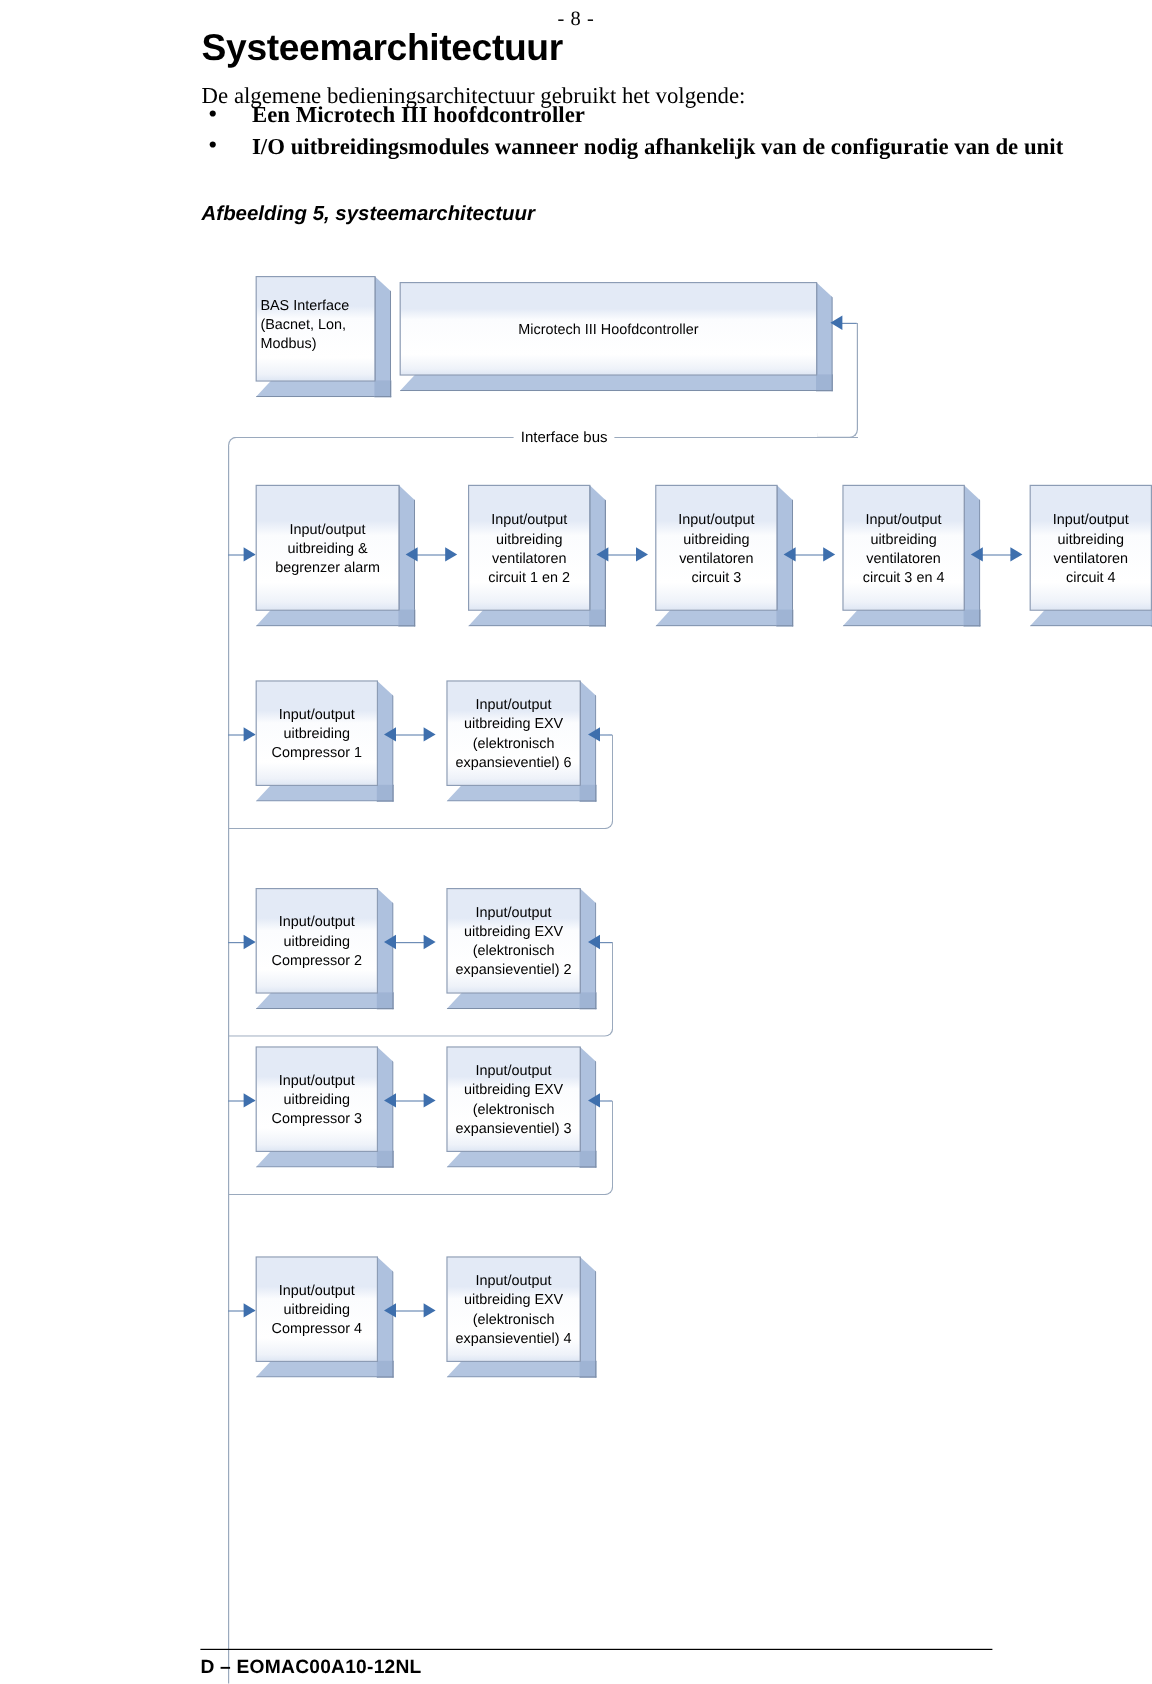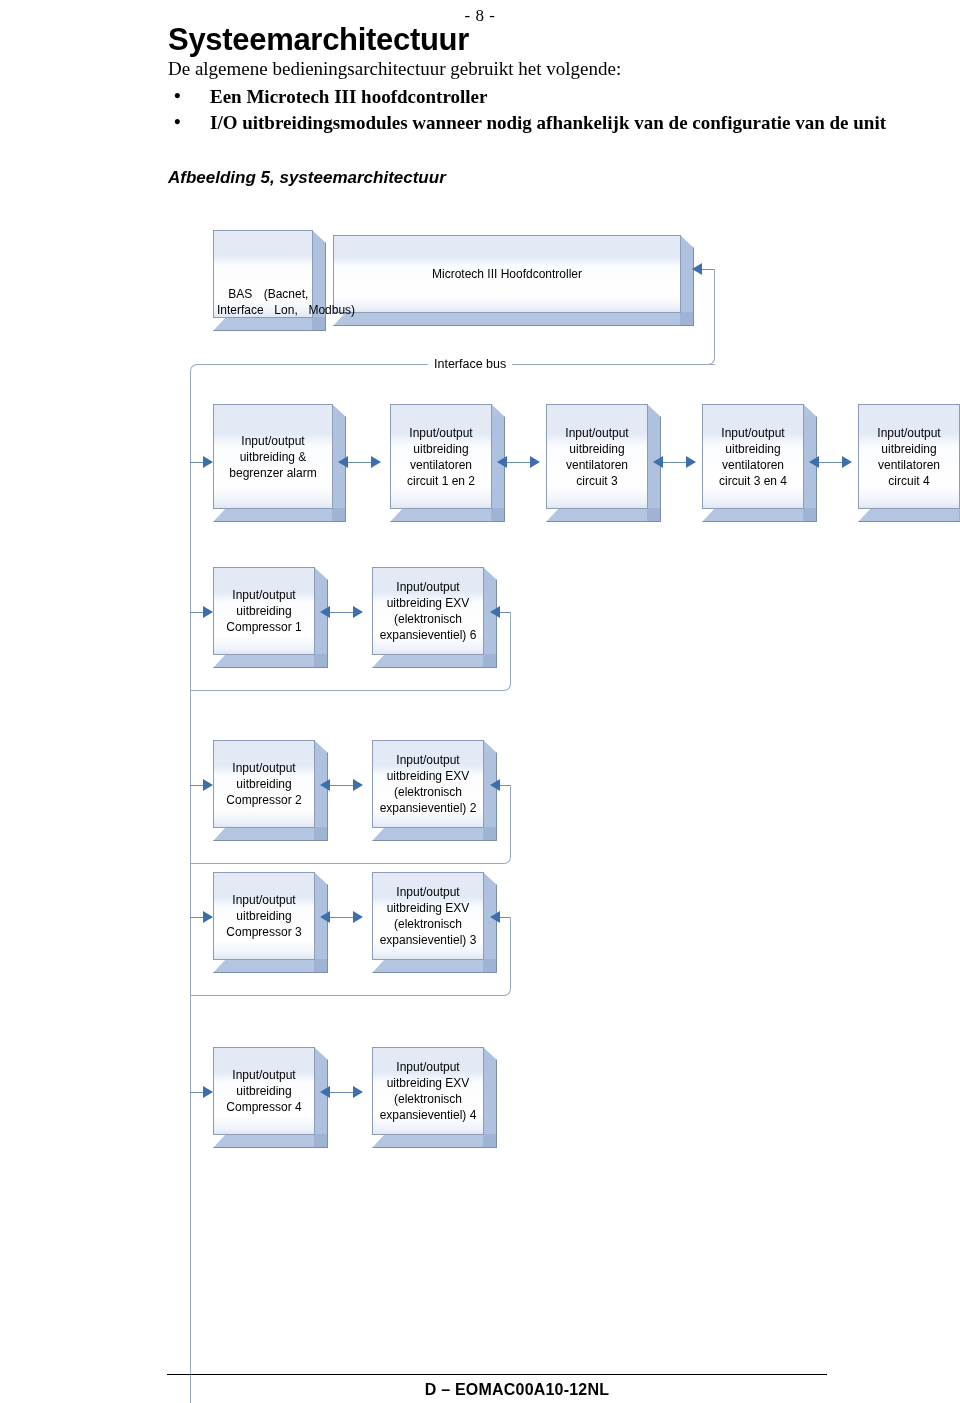--- a/index.html
+++ b/index.html
@@ -30,21 +30,21 @@
   .doc-title {
     position: absolute;
     left: 168px; top: 22px;
     font-family: "Liberation Sans", sans-serif;
     font-weight: bold;
     font-size: 31px;
     letter-spacing: -0.3px;
   }
   .intro {
     position: absolute;
-    left: 168px; top: 56px;
+    left: 168px; top: 68px;
     font-family: "Liberation Serif", serif;
     font-size: 19px;
     line-height: 26px;
     white-space: nowrap;
   }
   .bullets {
     position: absolute;
     left: 168px; top: 84px;
     margin: 0;
     padding: 0;
@@ -222,21 +222,21 @@
     top: 1374px;
     width: 660px;
     height: 0;
     border-top: 1.6px solid #000;
   }
   .footer-text {
     position: absolute;
     left: 167px;
     top: 1381px;
     width: 700px;
-    text-align: center;
+    text-align: left;
     font-family: "Liberation Sans", sans-serif;
     font-weight: bold;
     font-size: 16px;
     letter-spacing: .2px;
   }
 </style>
 </head>
 <body>
 
 <div class="page-number">- 8 -</div>
@@ -256,21 +256,21 @@
     <div class="bottom"></div>
     <div class="corner"></div>
     <div class="label">Microtech III Hoofdcontroller</div>
   </div>
 
   <div class="box3d label-top" style="left:213px; top:230px; width:100px; height:88px; z-index:6;">
     <div class="face"></div>
     <div class="side"></div>
     <div class="bottom"></div>
     <div class="corner"></div>
-    <div class="label" style="flex-direction:row; justify-content:flex-start;align-items:flex-end;">
+    <div class="label" style="flex-direction:column; justify-content:flex-start;">
       <span>BAS Interface</span>
       <span>(Bacnet, Lon,</span>
       <span>Modbus)</span>
     </div>
   </div>
 
   <div class="conn" style="left:700px; top:269px; width:14px;"></div>
   <div class="arrow left" style="left:692px; top:263px;"></div>
 
   <div class="elbow-br" style="left:681px; top:269px; width:33px; height:95px;"></div>

